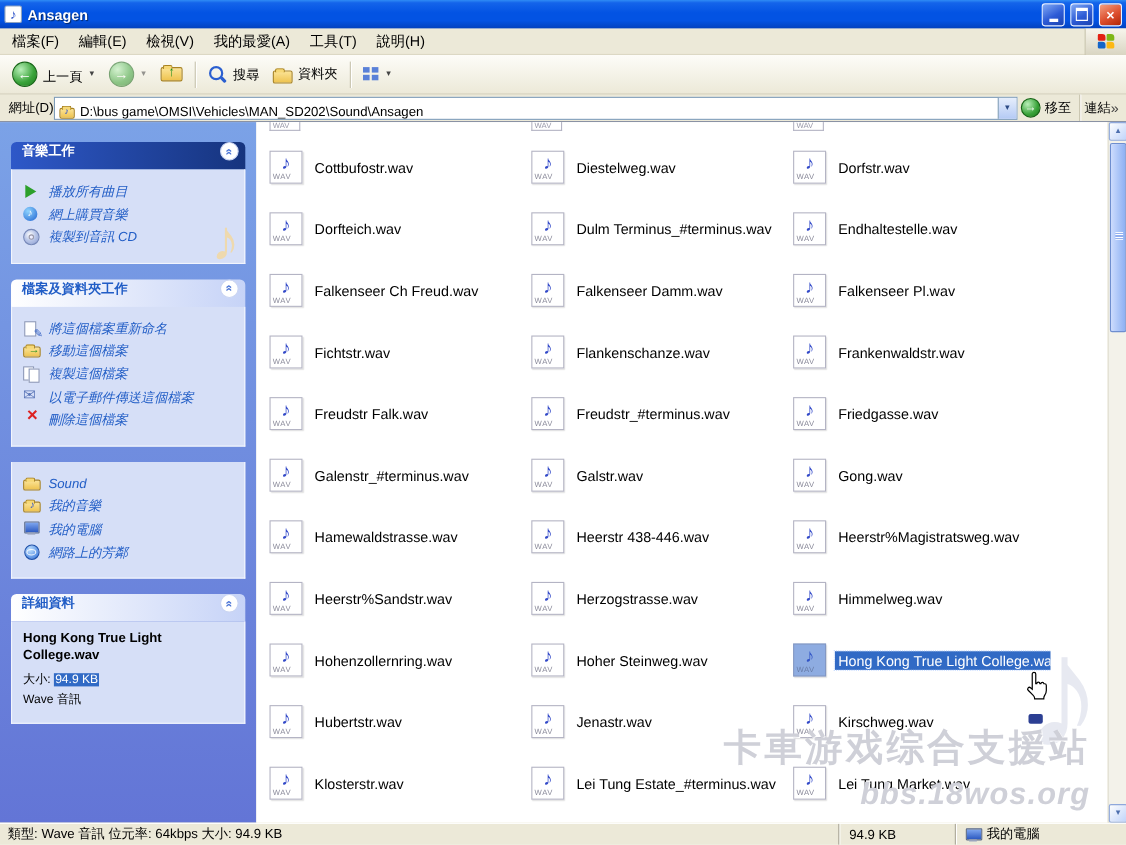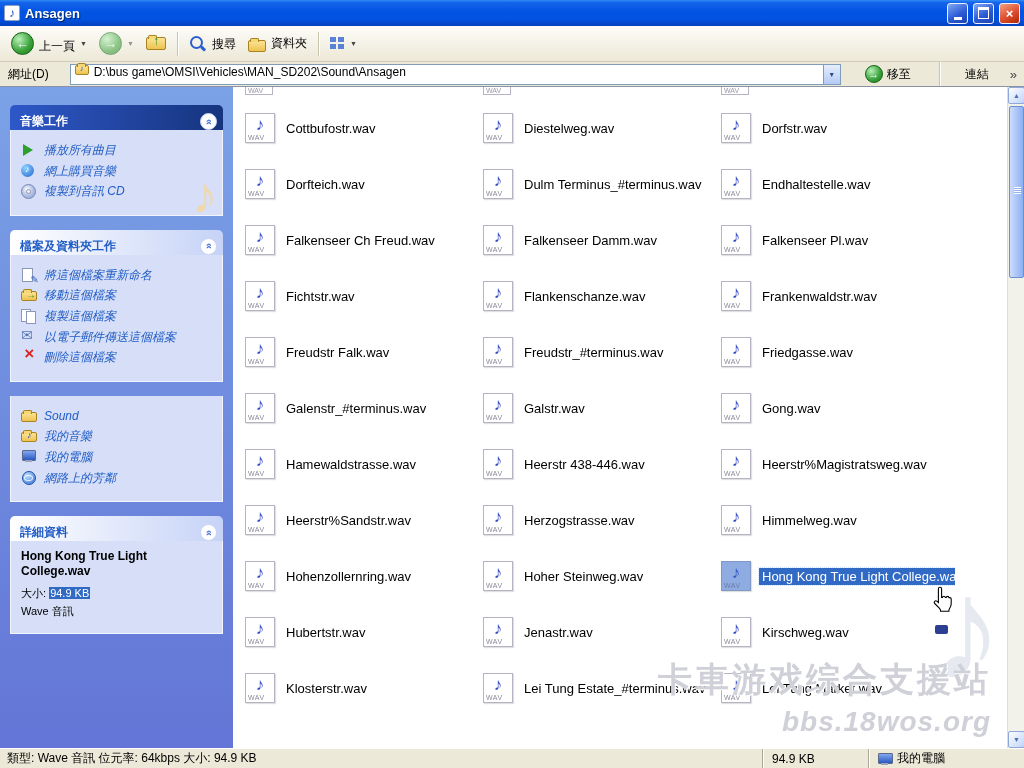--- a/index.html
+++ b/index.html
@@ -50,42 +50,42 @@
   .up-folder::after{content:"↑";position:absolute;left:6px;top:-4px;color:#1f8f1f;font-weight:bold;font-size:12px;}
   .tb-folder{width:18px;height:12px;}
   .search-glass{width:18px;height:18px;position:relative;}
   .search-glass::before{content:"";position:absolute;left:1px;top:1px;width:9px;height:9px;border:2px solid #2b5fd0;border-radius:50%;}
   .search-glass::after{content:"";position:absolute;left:11px;top:12px;width:6px;height:3px;background:#2b5fd0;border-radius:1px;transform:rotate(45deg);}
   .views-grid{width:15px;height:13px;position:relative;}
   .views-grid::before{content:"";position:absolute;left:0;top:0;width:6px;height:5px;background:#5a81d8;
     box-shadow:8px 0 0 #5a81d8,0 7px 0 #5a81d8,8px 7px 0 #5a81d8;}
 
   
-  .addressbar{height:25px;flex:0 0 25px;display:flex;align-items:center;gap:21px;background:#ece9d8;padding:0 4px 0 8px;border-bottom:1px solid #8a92a4;}
+  .addressbar{height:25px;flex:0 0 25px;display:flex;align-items:center;gap:0;background:#ece9d8;padding:0 4px 0 8px;border-bottom:1px solid #8a92a4;}
   .addr-label{font-size:12px;color:#000;}
-  .addr-combo{flex:1;height:21px;background:#fff;border:1px solid #7f9db9;display:flex;align-items:flex-start;gap:5px;padding-left:4px;}
+  .addr-combo{flex:1;height:21px;background:#fff;border:1px solid #7f9db9;display:flex;align-items:flex-end;gap:5px;padding-left:4px;}
   .addr-icon{width:14px;height:10px;flex:0 0 14px;}
   .addr-icon::after{content:"♪";position:absolute;left:4px;top:-2px;font-size:8px;color:#2b50c8;}
   .addr-text{flex:1;font-size:12px;color:#000;white-space:nowrap;overflow:hidden;}
   .addr-dd{width:17px;height:19px;display:flex;align-items:center;justify-content:center;font-size:7px;color:#2c4a84;
     background:linear-gradient(180deg,#e6eefc,#b4caf5);border-left:1px solid #7f9db9;cursor:pointer;}
   .go-btn{display:flex;align-items:center;gap:4px;padding:0 3px;cursor:pointer;}
   .go-circle{width:18px;height:18px;border-radius:50%;border:1px solid #156315;color:#fff;font-size:11px;font-weight:bold;display:flex;align-items:center;justify-content:center;
     background:radial-gradient(circle at 33% 30%,#b9f0b9,#3aa33a 58%,#1d7a1d);}
   .go-circle::after{content:"→";}
   .go-label,.links{font-size:12px;color:#000;}
   .chev{font-size:13px;color:#444;padding-right:3px;cursor:pointer;}
 
   
   .main{flex:1;display:flex;overflow:hidden;}
 
   
   .sidebar{width:233px;flex:0 0 233px;background:linear-gradient(180deg,#7ba2e7,#6375d6);padding:18px 10px 0 10px;overflow:hidden;}
   .panel{margin-bottom:14px;}
-  .panel-hd{height:25px;display:flex;align-items:flex-end;justify-content:space-between;padding:0 6px 0 10px;
+  .panel-hd{height:25px;display:flex;align-items:flex-start;justify-content:space-between;padding:0 6px 0 10px;
     border-radius:5px 5px 0 0;background:linear-gradient(90deg,#ffffff,#c6d3f7);color:#215dc6;font-weight:bold;font-size:12px;cursor:pointer;}
   .panel-hd.music-hd{background:linear-gradient(90deg,#2e58c8,#16347e);color:#fff;}
   .chev-btn{width:17px;height:17px;border-radius:50%;background:#fff;border:1px solid #c9d4f2;color:#4d76d6;display:flex;align-items:center;justify-content:center;font-size:11px;font-weight:bold;}
   .chev-btn span{display:block;transform:rotate(-90deg);}
   .panel-bd{background:#d6dff7;border:1px solid #f2f5fd;border-top:none;padding:8px 6px 10px 10px;position:relative;}
   .task-item{display:flex;align-items:flex-start;gap:7px;margin:5px 0;cursor:pointer;font-style:italic;}
   .task-label{font-size:12px;color:#215dc6;line-height:1.3;}
   .ticon{width:16px;height:14px;flex:0 0 16px;position:relative;margin-top:0;}
   .play-icon::before{content:"";position:absolute;left:2px;top:1px;border-left:10px solid #2ca02c;border-top:6px solid transparent;border-bottom:6px solid transparent;}
   .shop-music-icon::before{content:"";position:absolute;left:0;top:0;width:13px;height:13px;border-radius:50%;background:radial-gradient(circle at 35% 30%,#8fd4ff,#1e62d0);}
@@ -159,20 +159,38 @@
 <div class="window">
 
   <div class="titlebar">
     <span class="title-icon"></span>
     <span class="title-text">Ansagen</span>
     <span class="cap-btn cap-min"></span>
     <span class="cap-btn cap-max"></span>
     <span class="cap-btn cap-close">×</span>
   </div>
 
+  <div class="menubar">
+    <div class="menu-items">
+        <span class="menu-item">檔案(F)</span>
+        <span class="menu-item">編輯(E)</span>
+        <span class="menu-item">檢視(V)</span>
+        <span class="menu-item">我的最愛(A)</span>
+        <span class="menu-item">工具(T)</span>
+        <span class="menu-item">說明(H)</span>
+      </div>
+    <div class="winlogo-wrap">
+      <span class="flag">
+          <i class="q-r"></i>
+          <i class="q-g"></i>
+          <i class="q-b"></i>
+          <i class="q-y"></i>
+        </span>
+    </div>
+  </div>
 
   <div class="toolbar">
     <div class="tb-btn">
       <span class="nav-circle nav-back"></span>
       <span class="tb-label">上一頁</span>
       <span class="dd">▼</span>
     </div>
     <div class="tb-btn">
       <span class="nav-circle nav-fwd dim"></span>
       <span class="dd dim">▼</span>

